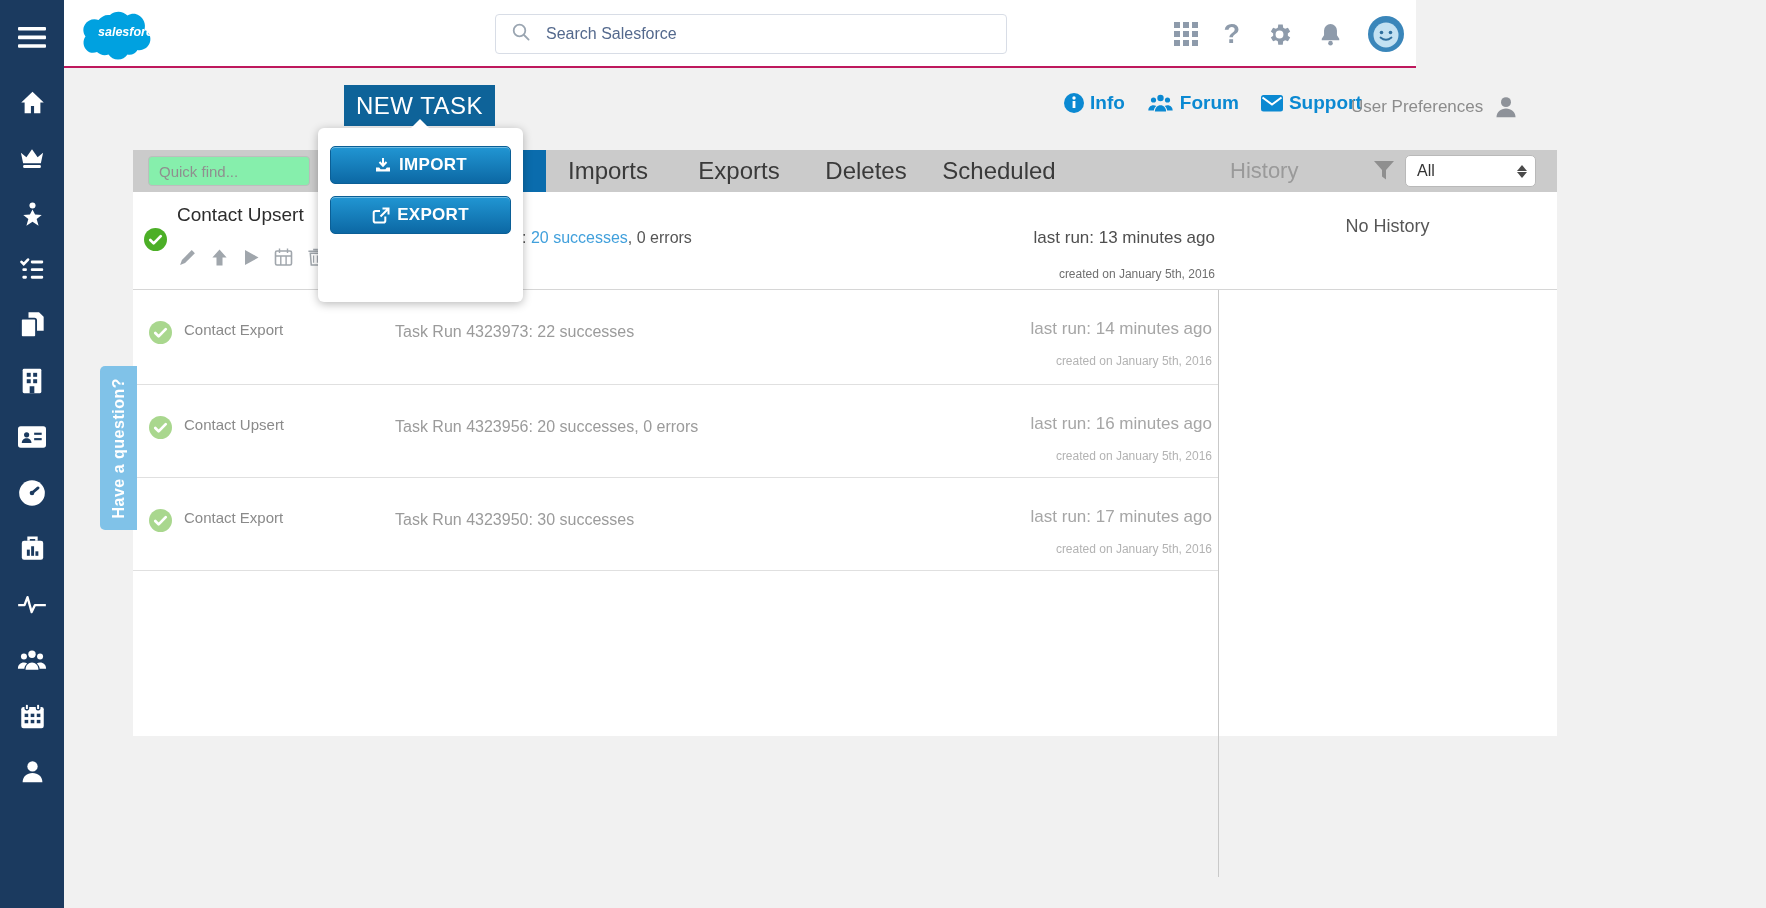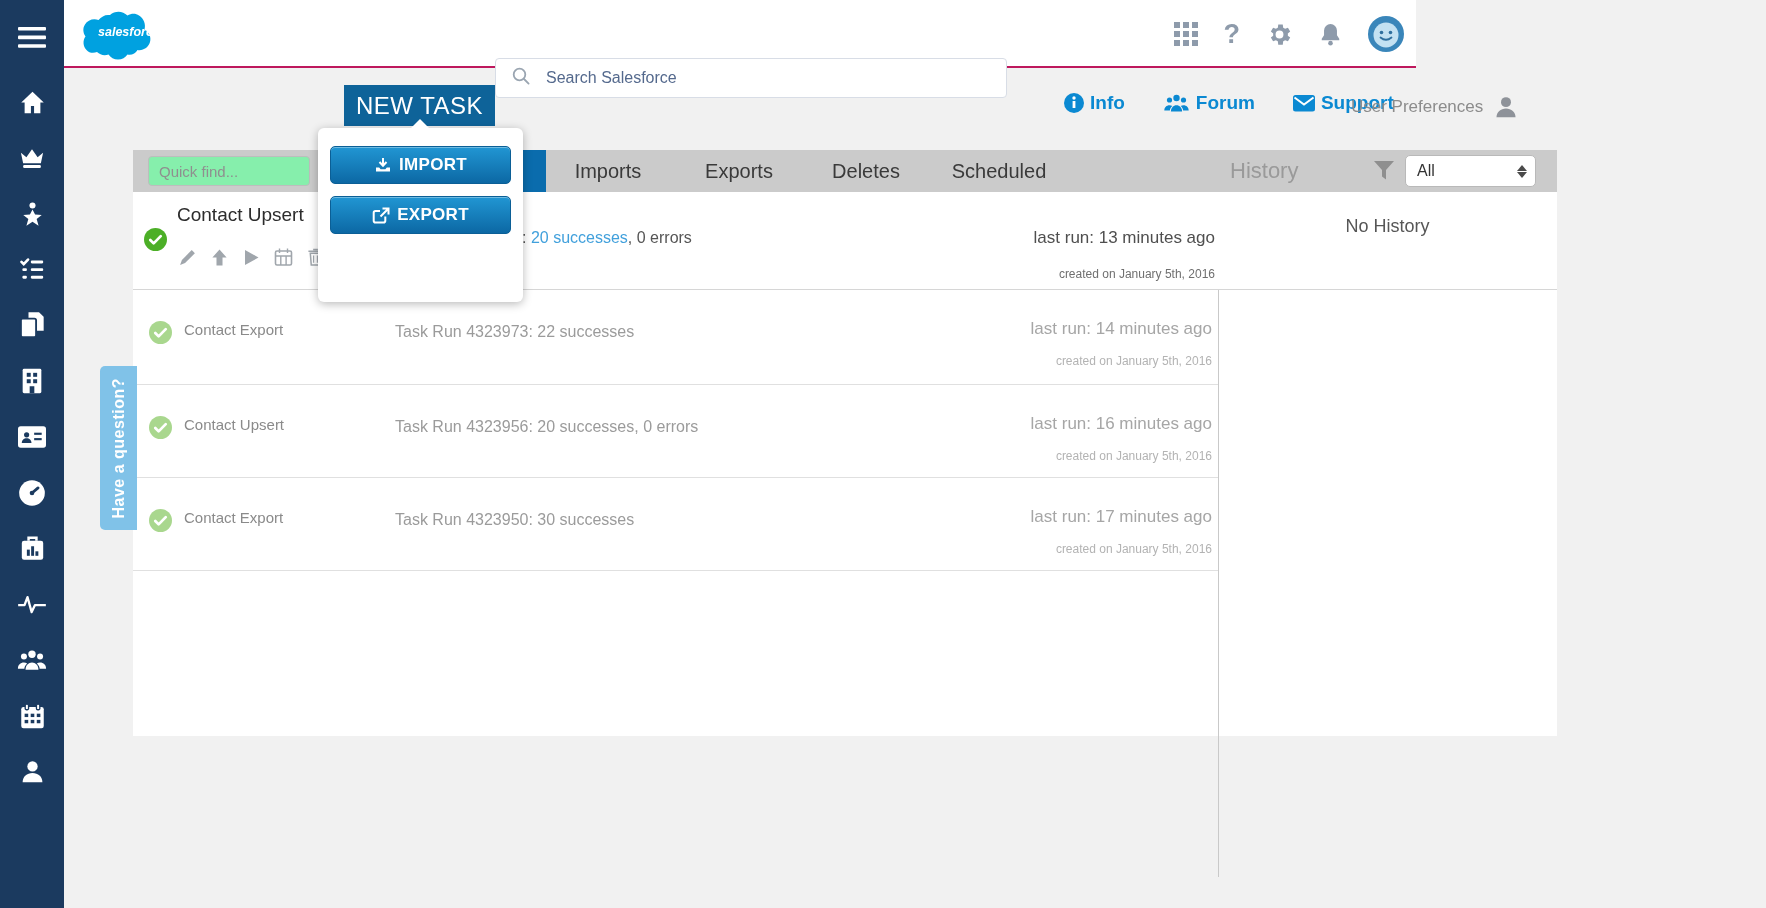--- a/index.html
+++ b/index.html
@@ -7,45 +7,45 @@
   .stage { position:relative; width:1766px; height:908px; background:#f1f1f1; overflow:hidden; }
 
   
   .sidebar { position:absolute; left:0; top:0; width:64px; height:908px; background:#1b3a5f; z-index:40; }
   .side-item { position:absolute; left:0; width:64px; height:30px; display:flex; justify-content:center; align-items:center; cursor:pointer; }
   .side-item svg { display:block; }
 
   
   .topbar { position:absolute; left:64px; top:0; width:1352px; height:68px; background:#ffffff; border-bottom:2px solid #be185d; z-index:30; }
   .sf-logo { position:absolute; left:13px; top:6px; }
-  .search-box { position:absolute; left:431px; top:14px; width:512px; height:40px; border:1px solid #d8dde6; border-radius:4px; background:#fff; display:flex; align-items:center; padding-left:16px;margin-top:44px; }
+  .search-box { position:absolute; left:431px; top:14px; width:512px; height:40px; border:1px solid #d8dde6; border-radius:4px; background:#fff; display:flex; align-items:center; padding-left:16px; }
   .search-box input { border:none; outline:none; font-size:16px; color:#32456b; margin-left:16px; width:420px; font-family:"Liberation Sans", sans-serif; background:transparent; }
   .search-box input::placeholder { color:#54698d; opacity:1; }
   .topbar-icons { position:absolute; right:12px; top:0; height:68px; display:flex; align-items:center; gap:26px; }
   .tb-ico { color:#8e9bab; cursor:pointer; display:flex; align-items:center; }
   .help-q { font-size:27px; font-weight:bold; color:#8e9bab; line-height:1; }
 
   
   .dl-logo { position:absolute; left:106px; top:86px; font-size:37px; letter-spacing:-1px; cursor:default; }
   .dl-logo .lt1 { color:#9c9c9c; font-weight:300; }
   .dl-logo .lt2 { color:#2f2f2f; font-weight:700; }
   .dl-logo .lt3 { color:#9c9c9c; font-weight:300; }
   .dl-logo sup { font-size:11px; color:#b5b5b5; }
   .new-task { position:absolute; left:344px; top:85px; width:151px; height:41px; background:#0e6399; color:#fff; font-size:24px; font-weight:400; letter-spacing:.5px; display:flex; align-items:center; justify-content:center; cursor:pointer; }
-  .hdr-links { position:absolute; left:1064px; top:92px; display:flex; align-items:center; gap:38px; }
+  .hdr-links { position:absolute; left:1064px; top:92px; display:flex; align-items:center; gap:22px; }
   .hlink { display:flex; align-items:center; gap:6px; color:#0b89d2; font-size:19px; font-weight:700; cursor:pointer; }
   .user-pref { position:absolute; left:1351px; top:94px; display:flex; align-items:center; gap:10px; cursor:pointer; }
   .user-pref .up-label { color:#8c8c8c; font-size:17px; }
 
   
   .tabbar { position:absolute; left:133px; top:150px; width:1424px; height:42px; background:#cbcbcb; z-index:5; }
   .quickfind { position:absolute; left:15px; top:6px; width:162px; height:30px; border:1px solid #bdbdbd; border-radius:4px; background:#86efac; padding:0 10px; font-size:15px; color:#555; outline:none; font-family:"Liberation Sans", sans-serif; }
   .quickfind::placeholder { color:#8f8f8f; opacity:1; }
   .tab-stub { position:absolute; left:347px; top:0; width:66px; height:42px; background:#0a6cad; cursor:pointer; }
-  .tab { position:absolute; top:0; height:42px; display:flex; align-items:center; justify-content:center; font-size:20px; color:#3a3a3a; cursor:pointer; }
+  .tab { position:absolute; top:0; height:42px; display:flex; align-items:center; justify-content:center; font-size:24px; color:#3a3a3a; cursor:pointer; }
   .t-imports   { left:409px; width:132px; }
   .t-exports   { left:541px; width:130px; }
   .t-deletes   { left:671px; width:124px; }
   .t-scheduled { left:795px; width:142px; }
   .history-lbl { position:absolute; left:1097px; top:0; height:42px; display:flex; align-items:center; font-size:22px; color:#9a9a9a; cursor:pointer; }
   .filter-ico { position:absolute; left:1240px; top:10px; cursor:pointer; }
   .all-select { position:absolute; left:1272px; top:5px; width:131px; height:32px; background:#fff; border:1px solid #b9b9b9; border-radius:5px; display:flex; align-items:center; justify-content:space-between; padding:0 8px 0 11px; font-size:16px; color:#333; cursor:pointer; }
   .sel-arrows { display:flex; flex-direction:column; align-items:center; gap:1px; }
   .sel-arrows i { display:block; width:0; height:0; border-left:5px solid transparent; border-right:5px solid transparent; }
   .sel-arrows .up { border-bottom:6px solid #4a4a4a; }

